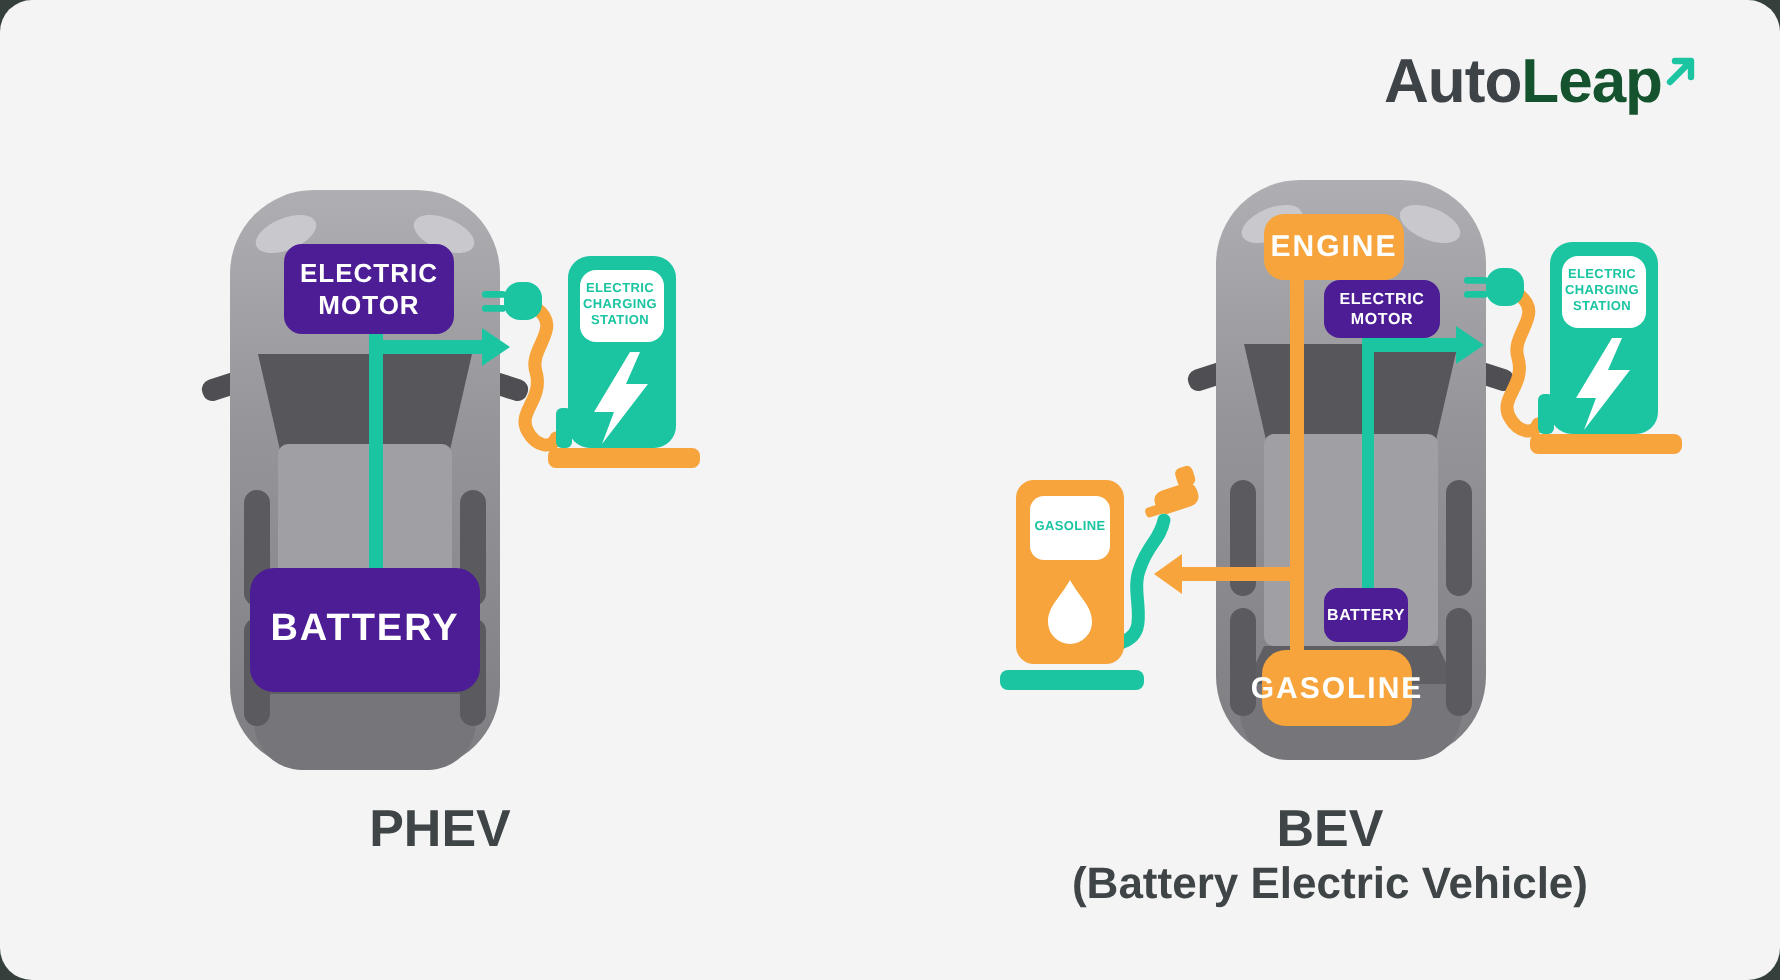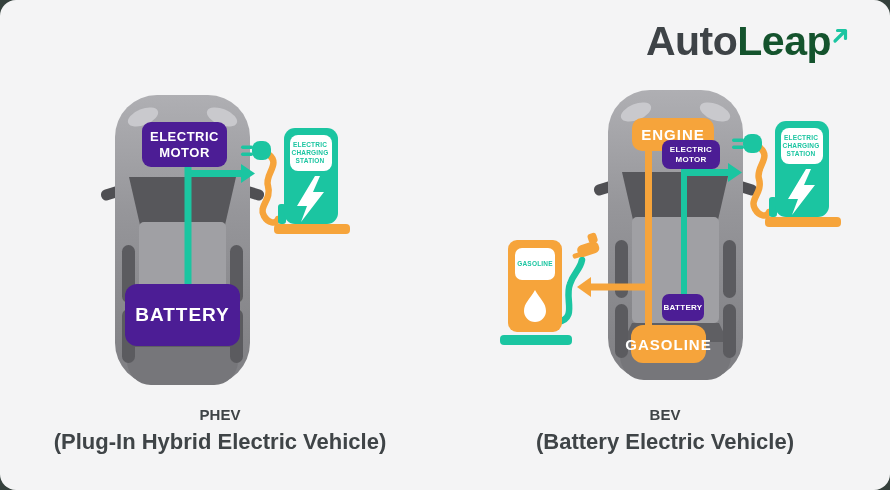--- a/index.html
+++ b/index.html
@@ -3,52 +3,52 @@
 <meta charset="utf-8">
 <style>
   * { margin:0; padding:0; box-sizing:border-box; }
   html,body { width:890px; height:490px; }
   body { background:#35403c; font-family:"Liberation Sans", sans-serif; position:relative; }
   .card {
     position:absolute; inset:0; background:#F4F4F5; border-radius:16px; overflow:hidden;
   }
   
   .logo { position:absolute; top:24px; right:40px; display:flex; align-items:flex-start; }
-  .logo .word { font-size:41px; font-weight:800; letter-spacing:-0.5px; color:#3E4347; line-height:34px;}
+  .logo .word { font-size:31px; font-weight:800; letter-spacing:-0.5px; color:#3E4347; line-height:34px;}
   .logo .word.leap { color:#14532d; }
   .logo svg { margin-top:2px; margin-left:1px; }
   
   .panel { position:absolute; }
   .panel-left  { left:40px;  top:90px; width:330px; height:310px; }
   .panel-right { left:495px; top:85px; width:350px; height:310px; }
   .panel svg.scene { position:absolute; left:0; top:0; }
   
   .box {
     position:absolute; display:flex; align-items:center; justify-content:center;
     text-align:center; color:#fff; font-weight:800; letter-spacing:0.5px;
   }
   .box.teal { background:#4c1d95; }
   .box.orange { background:#F6A43B; }
   .motor-box-l   { left:102px; top:32px;  width:85px; height:45px; border-radius:9px; font-size:13px; line-height:16px; }
   .battery-box-l { left:85px;  top:194px; width:115px; height:62px; border-radius:12px; font-size:19px; letter-spacing:1px; }
-  .engine-box-r  { left:137px; top:33px;  width:82px; height:33px; border-radius:10px; font-size:15px; letter-spacing:1px; }
+  .engine-box-r  { left:137px; top:22px;  width:70px; height:33px; border-radius:10px; font-size:15px; letter-spacing:1px; }
   .motor-box-r   { left:167px; top:55px;  width:58px; height:29px; border-radius:8px; font-size:8px; line-height:9.5px; letter-spacing:0.3px; }
   .battery-box-r { left:167px; top:209px; width:42px; height:27px; border-radius:7px; font-size:8px; letter-spacing:0.3px; }
   .gasoline-box-r{ left:136px; top:240px; width:75px; height:38px; border-radius:12px; font-size:15px; letter-spacing:1px; }
   
   .screen-label {
     position:absolute; display:flex; align-items:center; justify-content:center;
     text-align:center; color:#1BC5A1; font-weight:800;
   }
   .station-label-l { left:250px; top:46px;  width:40px; height:34px; font-size:6.5px; line-height:8px; letter-spacing:0.2px;}
   .station-label-r { left:286px; top:44px;  width:40px; height:34px; font-size:6.5px; line-height:8px; letter-spacing:0.2px;}
   .pump-label-r    { left:18px;  top:162px; width:44px; height:32px; font-size:6.5px; letter-spacing:0.2px;}
   
   .caption { position:absolute; text-align:center; color:#3F4447; font-weight:800; }
-  .caption .title    { font-size:15px; line-height:27px; }
+  .caption .title    { font-size:26px; line-height:27px; }
   .caption .subtitle { font-size:22px; line-height:28px; }
   .caption-left  { left:15px;  top:401px; width:410px; }
   .caption-right { left:460px; top:401px; width:410px; }
 </style>
 </head>
 <body>
 
 <div class="card">
 
   <div class="logo">
@@ -189,20 +189,19 @@
       </div>
     <div class="box orange gasoline-box-r">
         <span>GASOLINE</span>
       </div>
     <div class="screen-label station-label-r">ELECTRIC CHARGING STATION</div>
     <div class="screen-label pump-label-r">GASOLINE</div>
   </section>
 
   <div class="caption caption-left">
     <div class="title">PHEV</div>
-    <div class="subtitle">(Plug-In Hybrid Electric Vehicle)</div>
   </div>
   <div class="caption caption-right">
     <div class="title">BEV</div>
     <div class="subtitle">(Battery Electric Vehicle)</div>
   </div>
 
 </div>
 
 </body></html>

